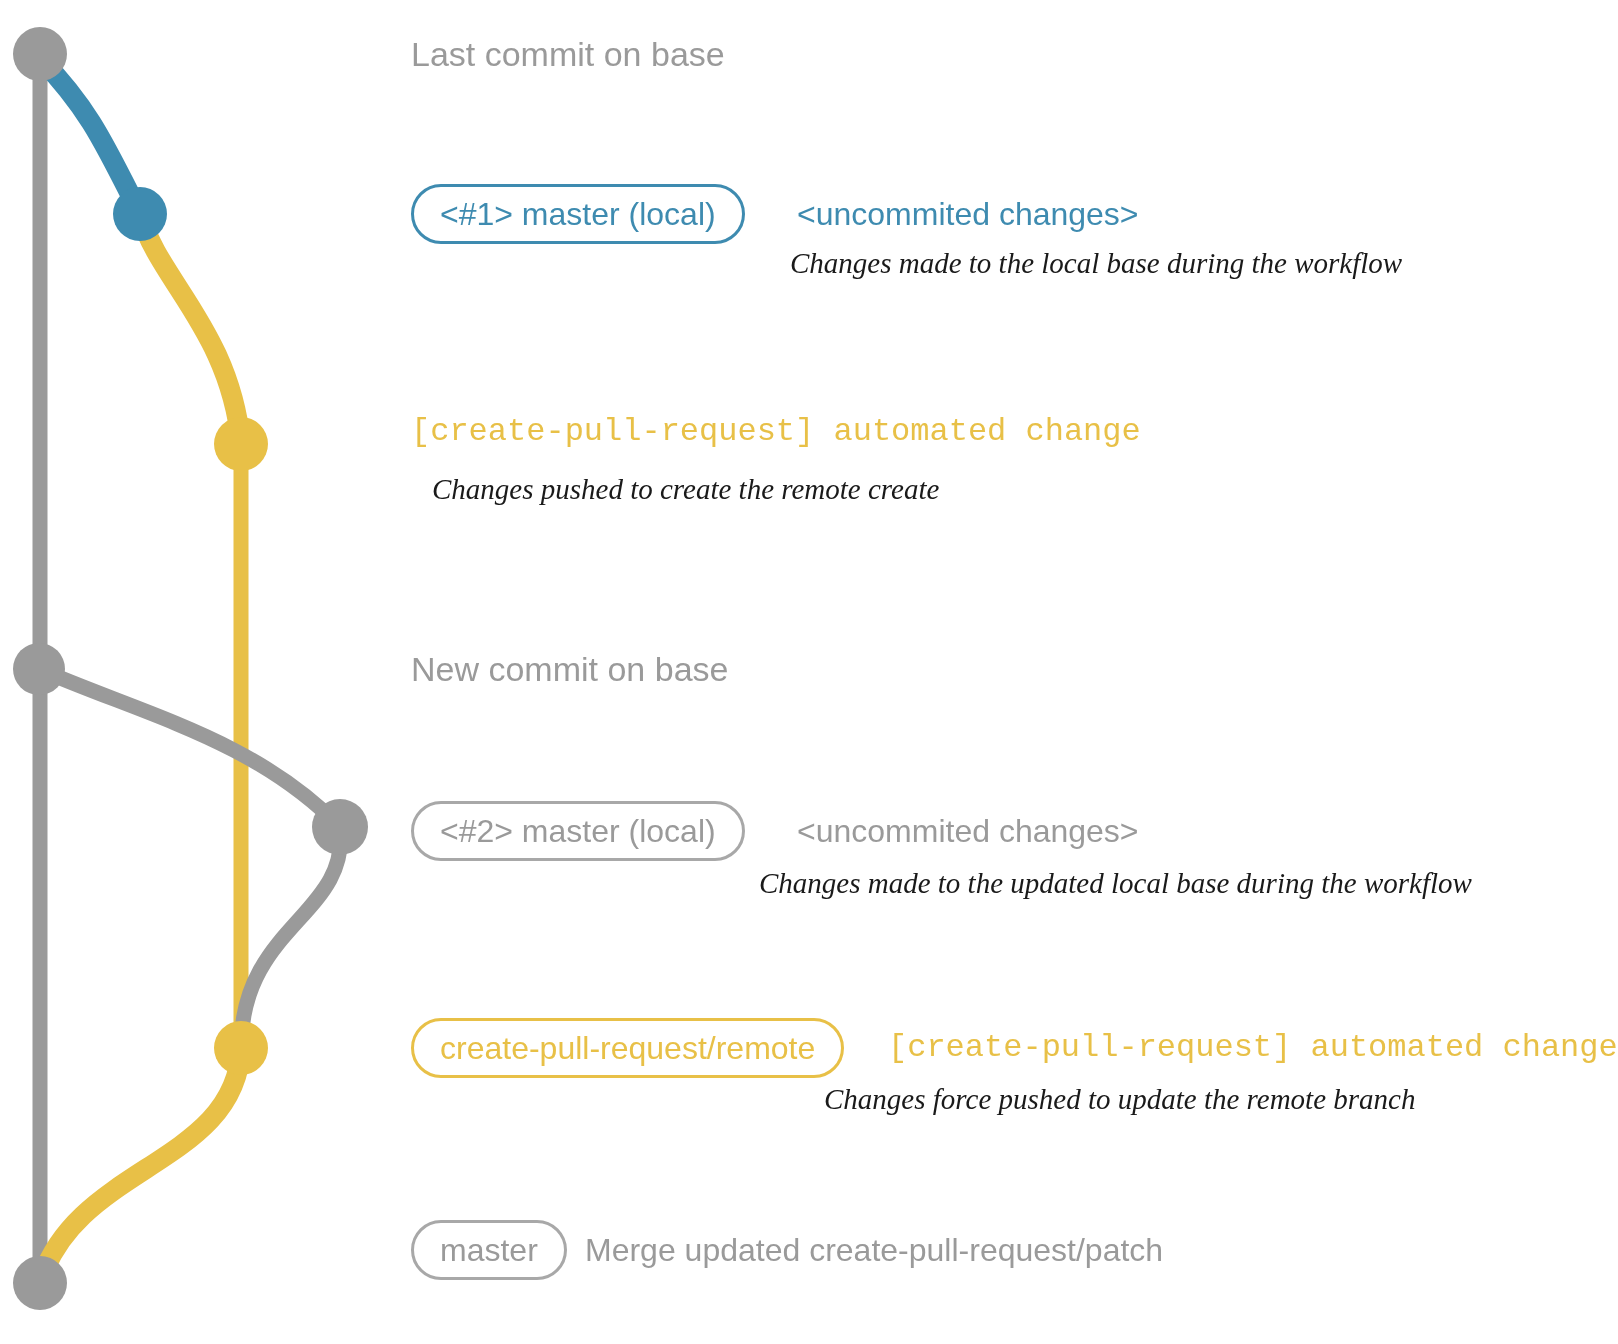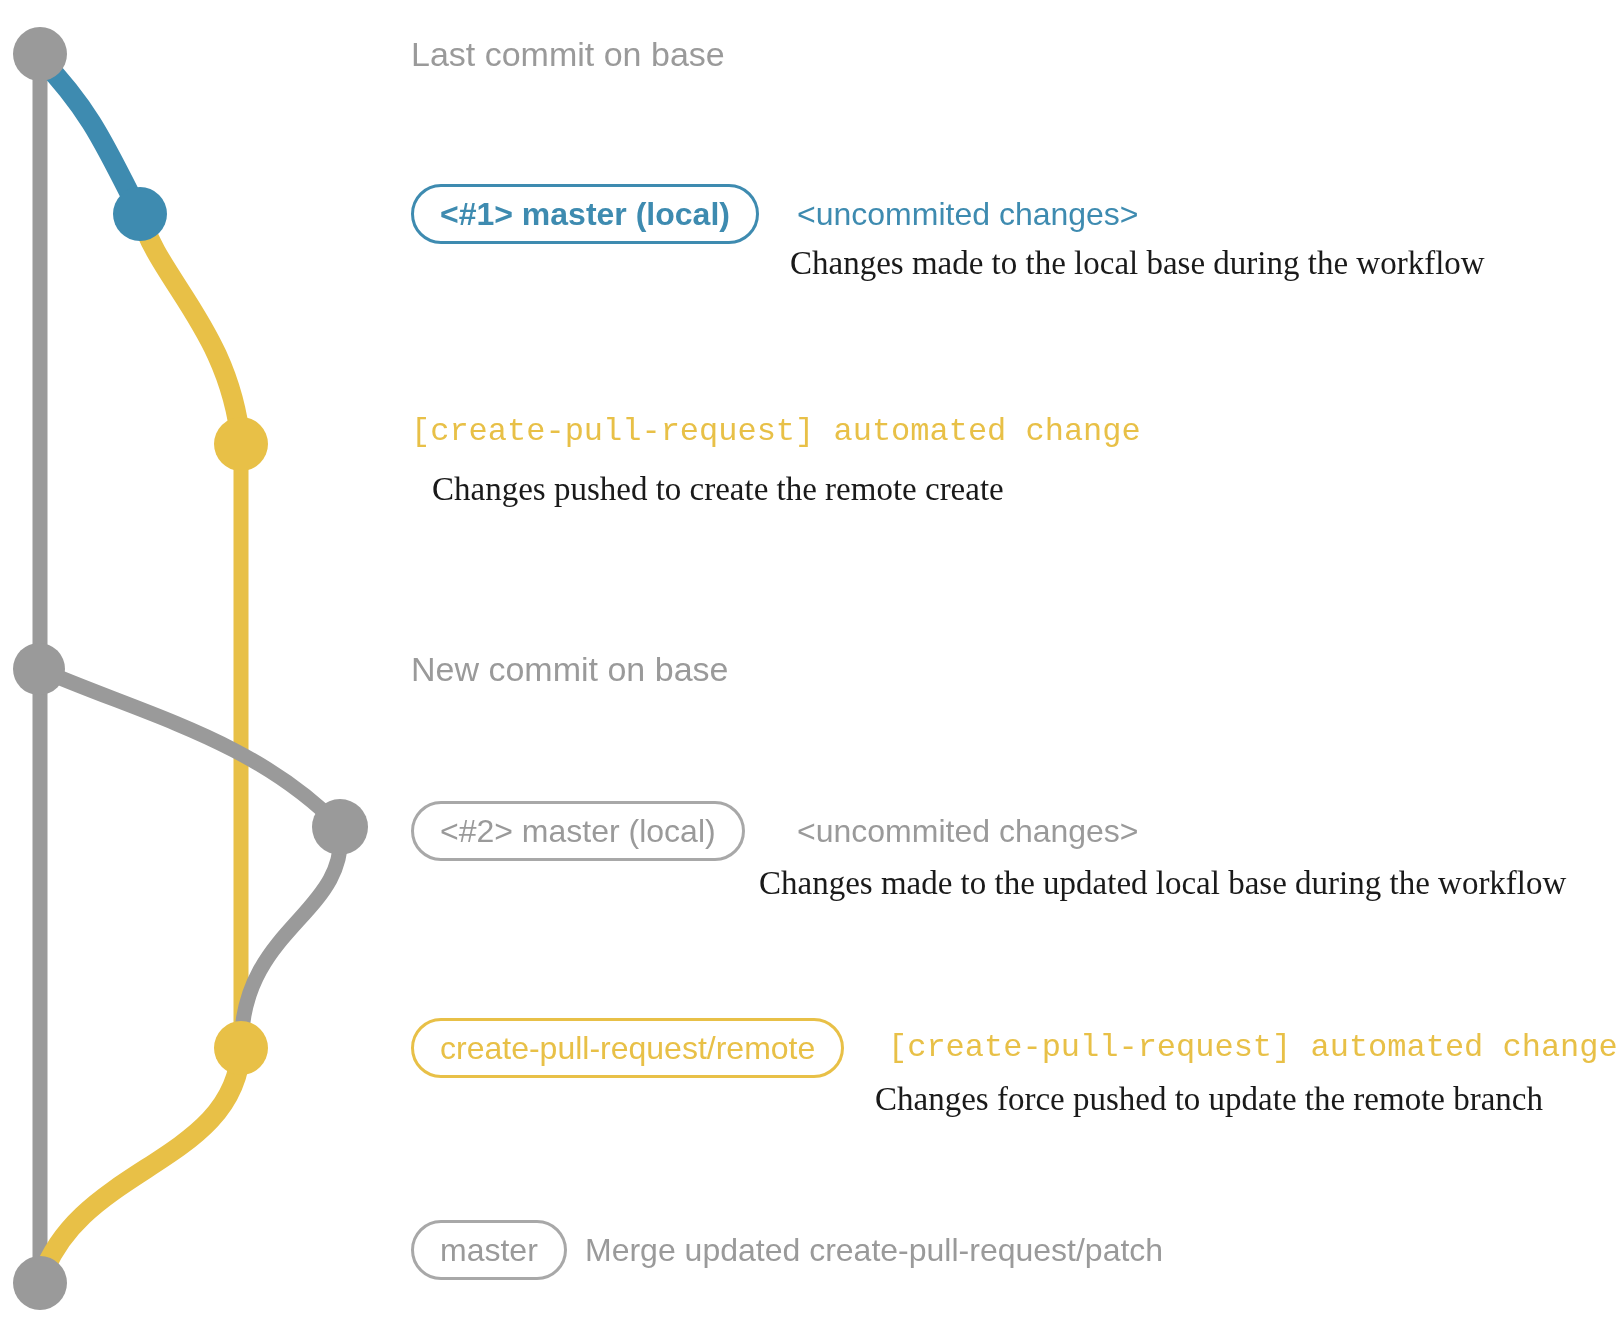--- a/index.html
+++ b/index.html
@@ -29,35 +29,36 @@
     position:absolute;
     font-size:32px;line-height:36px;
     white-space:nowrap;
   }
   .side-text.blue{color:var(--blue);}
   .side-text.gray{color:var(--gray);}
   .side-text.yellow{color:var(--yellow);font-family:Liberation Mono, monospace;}
   .desc{
     position:absolute;
     font-family:"Liberation Serif",serif;
-    font-size:33px;line-height:34px;
+    font-size:29px;line-height:34px;
     color:var(--dark);
     white-space:nowrap;
+    font-style:italic;
   }
   .badge{
     position:absolute;
     display:inline-block;
     font-size:32px;line-height:54px;
     padding:0 26px;
     border:3px solid;
     border-radius:30px;
     white-space:nowrap;
     background:#ffffff;
   }
-  .badge.blue{color:var(--blue);border-color:var(--blue);font-weight:bold;}
+  .badge.blue{color:var(--blue);border-color:var(--blue);}
   .badge.gray{color:var(--gray);border-color:var(--badge-gray);}
   .badge.yellow{color:var(--yellow);border-color:var(--yellow);}
 </style>
 </head>
 <body>
 
 <div class="canvas">
 
   <svg class="graph-svg" width="1618" height="1344" viewBox="0 0 1618 1344">
 
@@ -94,18 +95,18 @@
   <div class="desc" style="left:432px;top:472px">Changes pushed to create the remote create</div>
 
   <div class="note" style="left:411px;top:650px">New commit on base</div>
 
   <div class="badge gray" style="left:411px;top:801px">&lt;#2&gt; master (local)</div>
   <div class="side-text gray" style="left:797px;top:813px">&lt;uncommited changes&gt;</div>
   <div class="desc" style="left:759px;top:866px">Changes made to the updated local base during the workflow</div>
 
   <div class="badge yellow" style="left:411px;top:1018px">create-pull-request/remote</div>
   <div class="side-text yellow" style="left:888px;top:1030px">[create-pull-request] automated change</div>
-  <div class="desc" style="left:875px;top:1082px">Changes force pushed to update the remote branch</div>
+  <div class="desc" style="left:824px;top:1082px">Changes force pushed to update the remote branch</div>
 
   <div class="badge gray" style="left:411px;top:1220px">master</div>
   <div class="side-text gray" style="left:585px;top:1232px">Merge updated create-pull-request/patch</div>
 
 </div>
 
 </body></html>

